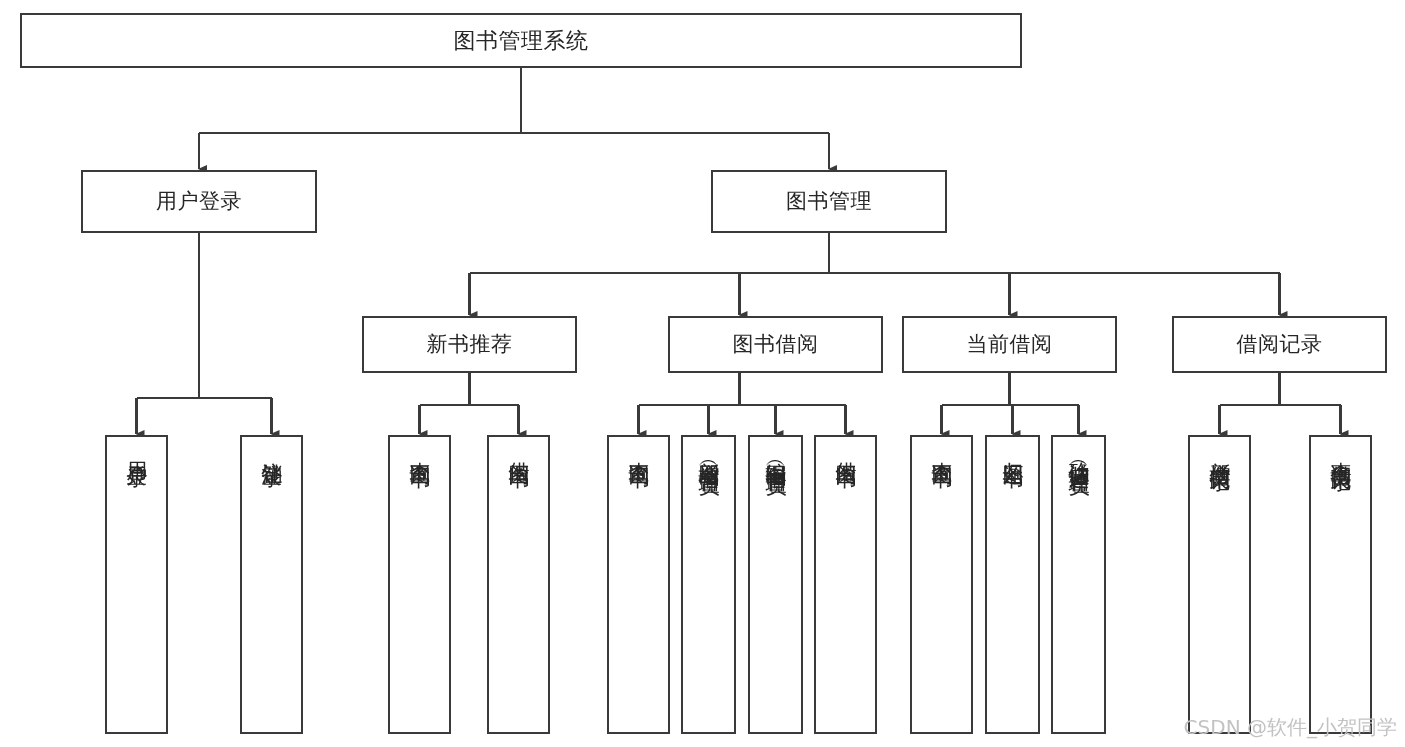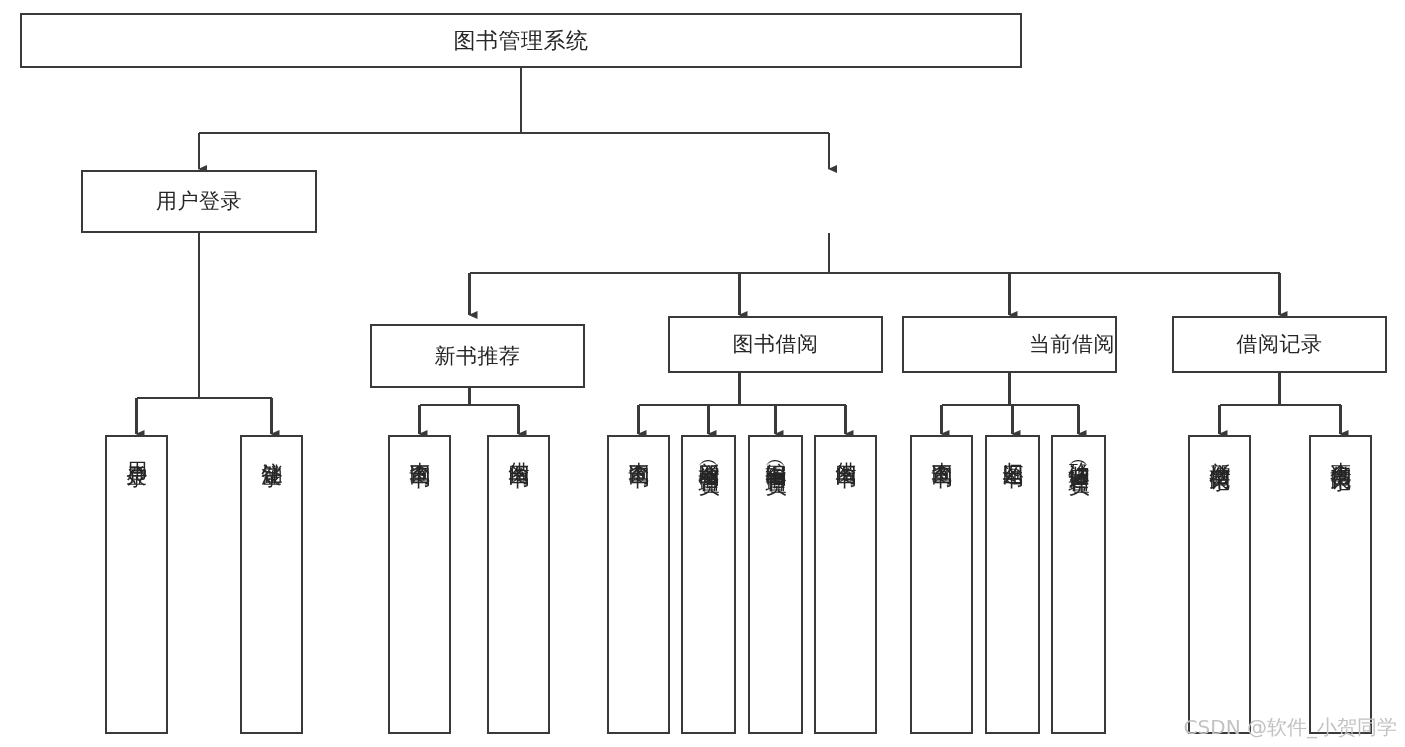--- a/index.html
+++ b/index.html
@@ -125,28 +125,31 @@
       </g>
   </svg>
 
   <div class="node horiz root" style="left: 20px; top: 13px; width: 1002px; height: 55px; border-color: rgb(58, 58, 58); background: rgb(255, 255, 255);">
     <span class="label">图书管理系统</span>
   </div>
 
   <div class="node horiz" style="left: 81px; top: 170px; width: 236px; height: 63px; border-color: rgb(58, 58, 58); background: rgb(255, 255, 255);">
     <span class="label">用户登录</span>
   </div>
+  <div class="node horiz" style="left: 711px; top: 170px; width: 236px; height: 63px; border-color: rgb(58, 58, 58); background: rgb(255, 255, 255);">
+    <span class="label">图书管理</span>
+  </div>
 
-  <div class="node horiz" style="left: 370px; top: 316px; width: 215px; height: 64px; border-color: rgb(58, 58, 58); background: rgb(255, 255, 255); margin-top: 8px;">
+  <div class="node horiz" style="left: 362px; top: 316px; width: 215px; height: 57px; border-color: rgb(58, 58, 58); background: rgb(255, 255, 255);">
     <span class="label">新书推荐</span>
   </div>
   <div class="node horiz" style="left: 668px; top: 316px; width: 215px; height: 57px; border-color: rgb(58, 58, 58); background: rgb(255, 255, 255);">
     <span class="label">图书借阅</span>
   </div>
-  <div class="node horiz" style="left: 902px; top: 316px; width: 215px; height: 57px; border-color: rgb(58, 58, 58); background: rgb(255, 255, 255); justify-content: flex-end;">
+  <div class="node horiz" style="left: 902px; top: 316px; width: 215px; height: 57px; border-color: rgb(58, 58, 58); background: rgb(255, 255, 255);">
     <span class="label">当前借阅</span>
   </div>
   <div class="node horiz" style="left: 1172px; top: 316px; width: 215px; height: 57px; border-color: rgb(58, 58, 58); background: rgb(255, 255, 255);">
     <span class="label">借阅记录</span>
   </div>
 
   <div class="node vert" style="left: 105px; top: 435px; width: 63px; height: 299px; border-color: rgb(58, 58, 58); background: rgb(255, 255, 255);">
     <span class="label">用户登录</span>
   </div>
   <div class="node vert" style="left: 240px; top: 435px; width: 63px; height: 299px; border-color: rgb(58, 58, 58); background: rgb(255, 255, 255);">

